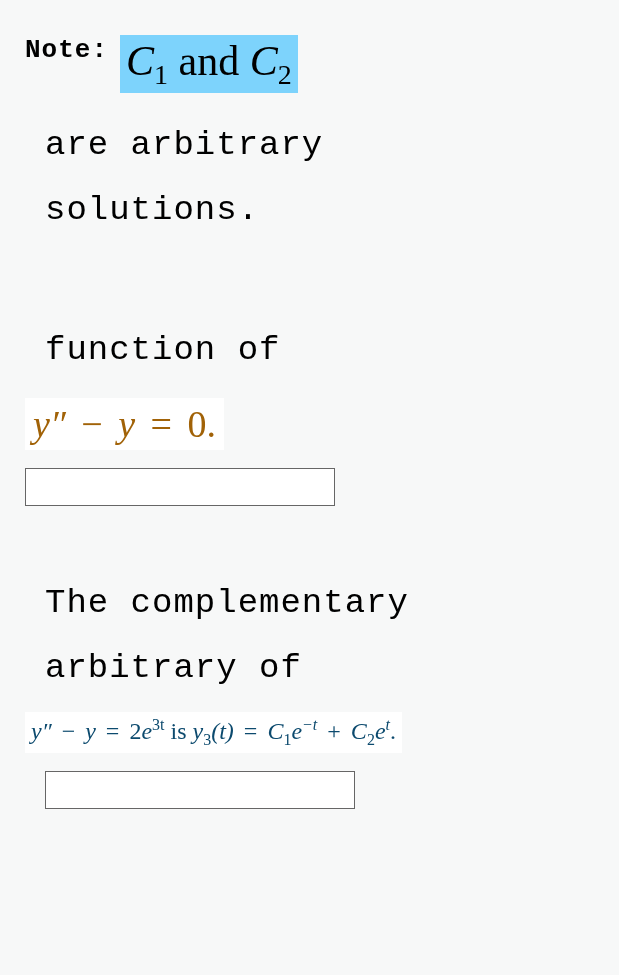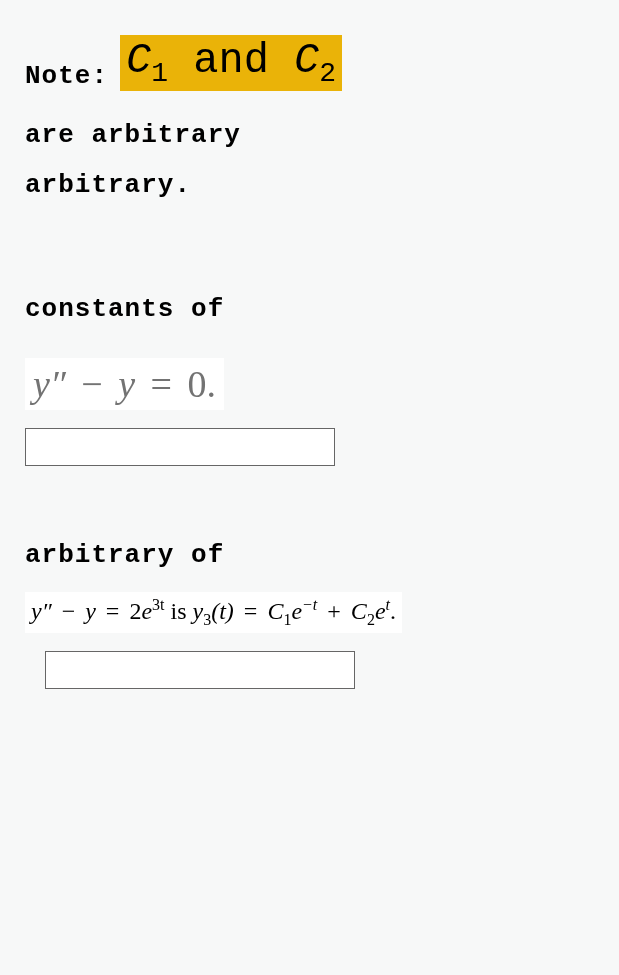--- a/index.html
+++ b/index.html
@@ -9,54 +9,55 @@
     }
     body {
       width: 619px;
       height: 975px;
       background: #f7f8f8;
       padding: 35px 25px;
       font-family: 'Courier New', Courier, monospace;
     }
     .note-line {
       display: flex;
-      align-items: flex-end;
+      align-items: flex-start;
       margin-bottom: 20px;
     }
     .note-label {
       font-family: 'Courier New', Courier, monospace;
       font-size: 26px;
       font-weight: bold;
       color: #000;
       letter-spacing: 1px;
     }
     .math-c1c2 {
-      font-family: Liberation Mono, monospace;
+      font-family: Liberation Serif, serif;
       font-size: 42px;
       font-style: italic;
       color: #000;
       margin-left: 12px;
-      background: #eab308;
+      background: #7dd3fc;
       padding: 2px 6px;
     }
     .math-c1c2 .sub {
       font-size: 28px;
       vertical-align: sub;
       font-style: normal;
     }
     .math-c1c2 .and {
       font-style: normal;
     }
     .mono-text {
       font-family: 'Courier New', Courier, monospace;
-      font-size: 26px;
-      font-weight: bold;
+      font-size: 34px;
+      font-weight: normal;
       color: #000;
       line-height: 1.9;
       letter-spacing: 1px;
+      margin-left: 20px;
     }
     .block1 {
       margin-bottom: 75px;
     }
     .block2 {
       margin-bottom: 65px;
     }
     .math-y1y2 {
       font-family: 'Times New Roman', serif;
       font-size: 32px;
@@ -81,25 +82,25 @@
       font-style: normal;
     }
     .math-y1y2 .eq {
       font-style: normal;
       margin: 0 4px;
     }
     .math-ode {
       font-family: 'Times New Roman', serif;
       font-size: 38px;
       font-style: italic;
-      color: #737373;
+      color: #a16207;
       background: #ffffff;
       padding: 4px 8px;
       display: inline-block;
-      margin-top: 23px;
+      margin-top: 16px;
       margin-bottom: 18px;
     }
     .math-ode .prime {
       font-style: italic;
     }
     .math-ode .op {
       font-style: normal;
       margin: 0 6px;
     }
     .math-ode .zero {
@@ -111,21 +112,21 @@
       border: 1px solid #666;
       background: #ffffff;
       display: block;
       font-size: 18px;
       padding: 4px 8px;
     }
     .math-comp {
       font-family: 'Times New Roman', serif;
       font-size: 24px;
       font-style: italic;
-      color: #000000;
+      color: #0c4a6e;
       background: #ffffff;
       padding: 4px 6px;
       display: inline-block;
       margin-top: 12px;
       margin-bottom: 18px;
     }
     .math-comp .sub {
       font-size: 16px;
       vertical-align: sub;
       font-style: normal;
@@ -155,30 +156,31 @@
 <body>
 
 <div class="block1">
   <div class="note-line">
     <span class="note-label">Note:</span>
     <span class="math-c1c2">
       <span>C</span><span class="sub">1</span><span class="and"> and </span><span>C</span><span class="sub">2</span>
     </span>
   </div>
   <div class="mono-text">are arbitrary</div>
-  <div class="mono-text">arbitrary.</div>
+  <div class="mono-text">solutions.</div>
 </div>
 
 <div class="block2">
-  <div class="mono-text">constants of</div>
+  <div class="mono-text">function of</div>
   <div class="math-ode">
     <span>y</span><span class="prime">″</span><span class="op"> − </span><span>y</span><span class="op"> = </span><span class="zero">0.</span>
   </div>
   <input type="text" class="input-box" value="" style="">
 </div>
 
 <div class="block3">
+  <div class="mono-text">The complementary</div>
   <div class="mono-text">arbitrary of</div>
   <div class="math-comp">
     <span>y</span><span>″</span><span class="op"> − </span><span>y</span><span class="op"> = </span><span class="is">2</span><span>e</span><span class="supn">3t</span><span class="is"> is </span><span>y</span><span class="sub">3</span><span>(t)</span><span class="op"> = </span><span>C</span><span class="sub">1</span><span>e</span><span class="sup">−t</span><span class="op"> + </span><span>C</span><span class="sub">2</span><span>e</span><span class="sup">t</span><span class="is">.</span>
   </div>
   <input type="text" class="input-box" value="" style="">
 </div>
 
 </body></html>

